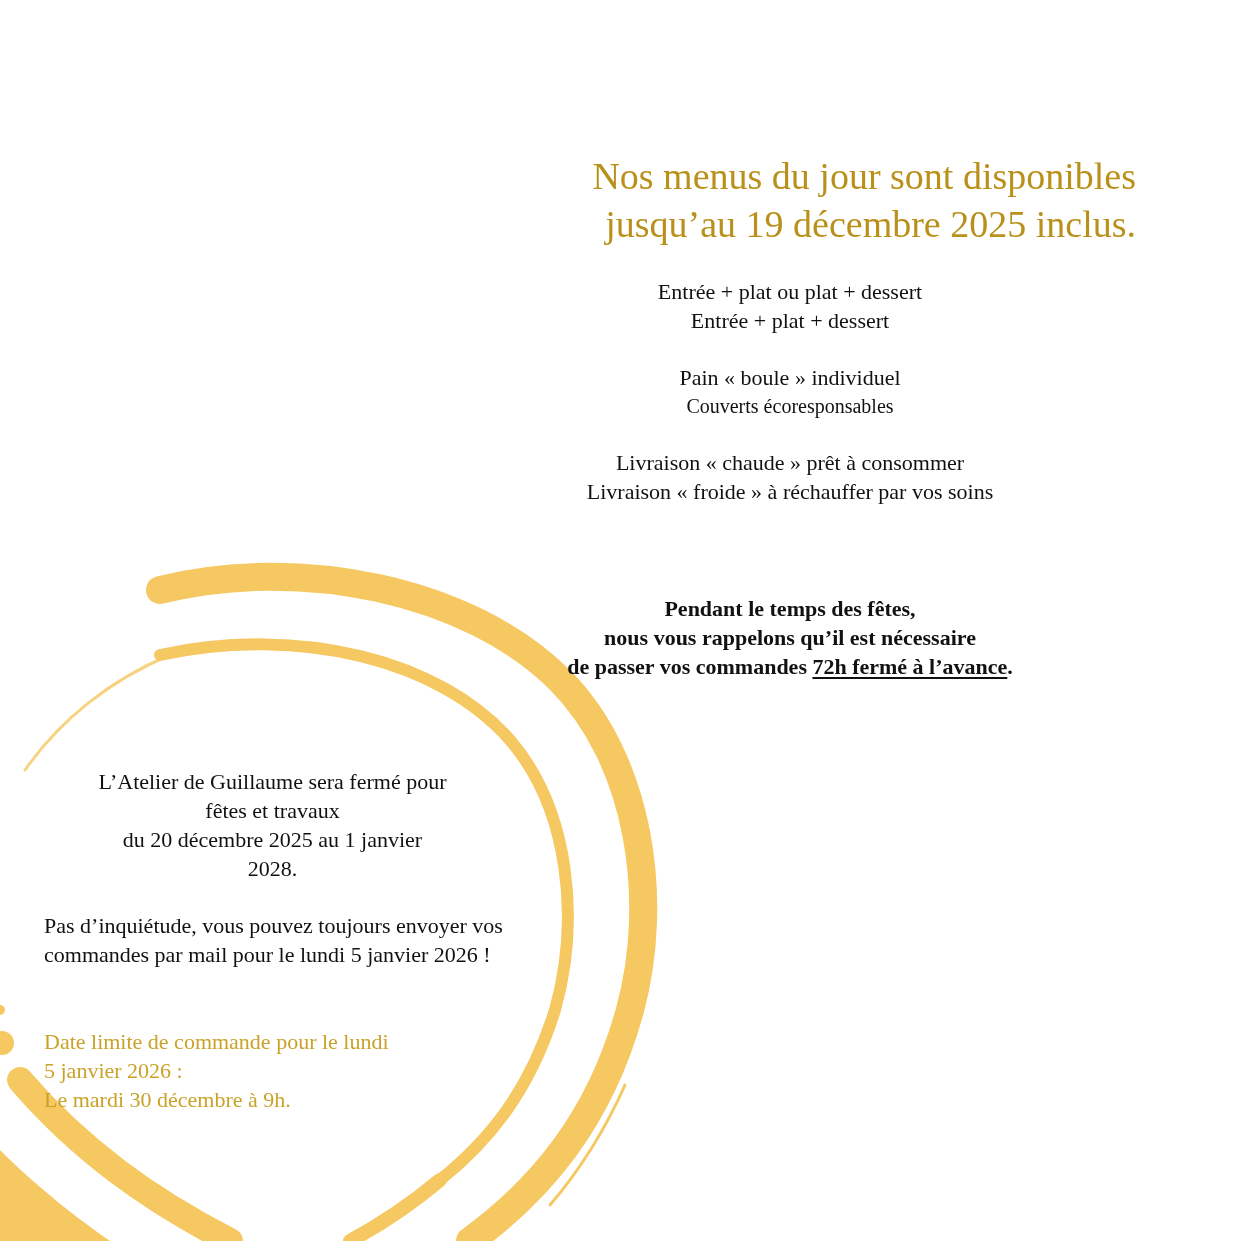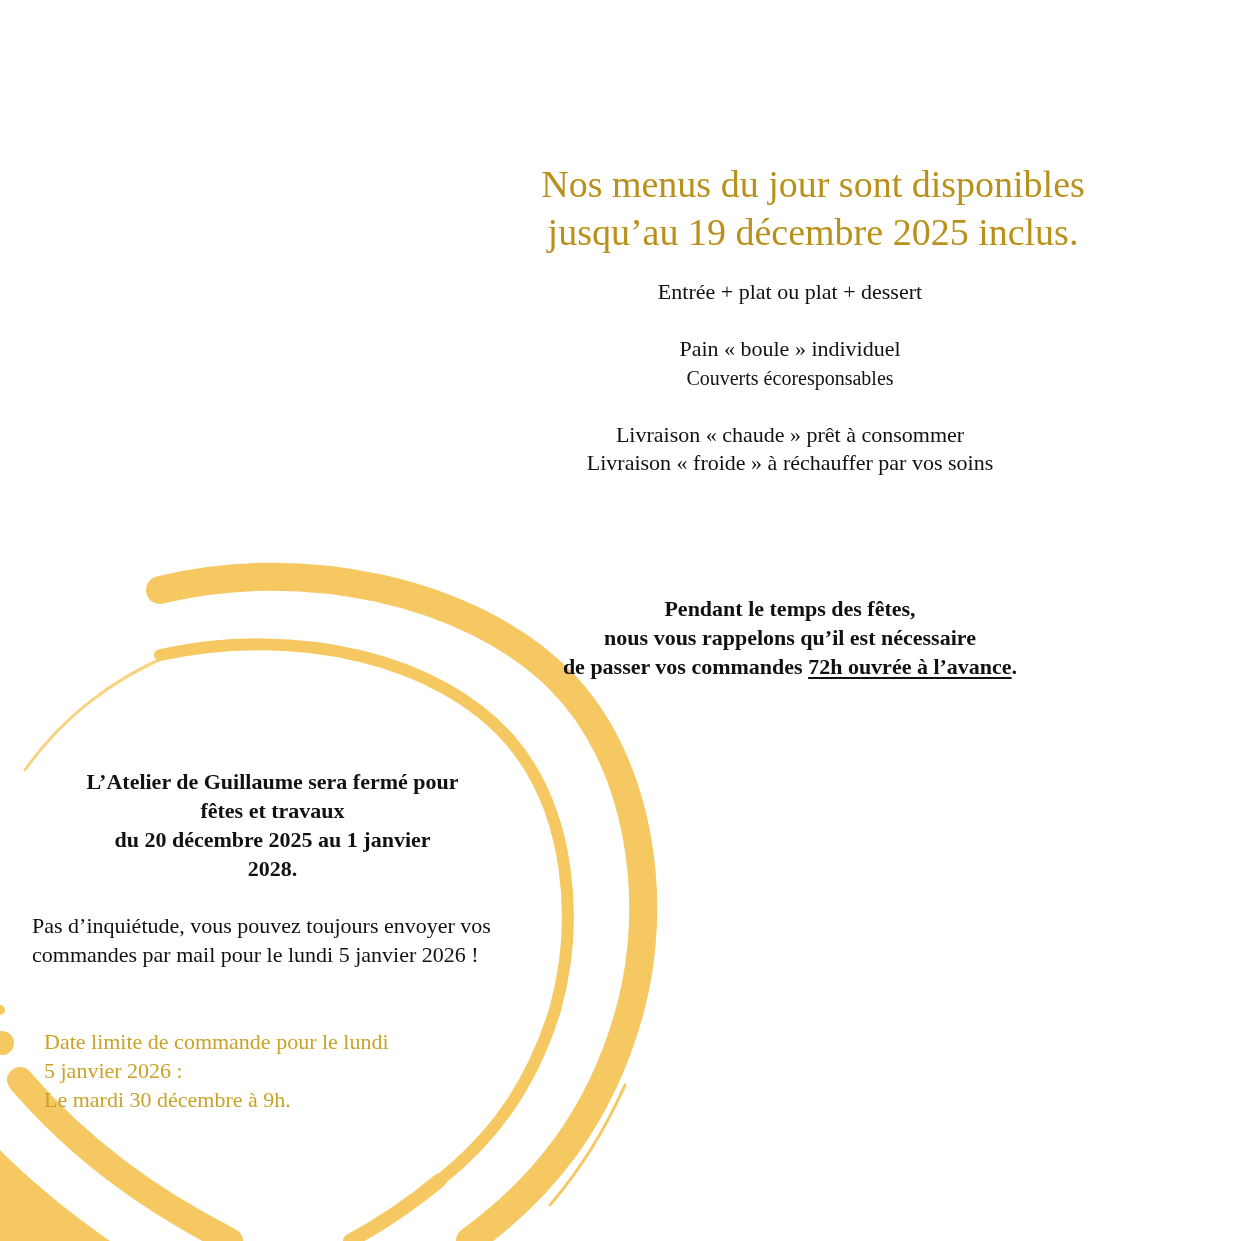--- a/index.html
+++ b/index.html
@@ -1,31 +1,31 @@
 <!DOCTYPE html>
 <html><head>
 <meta charset="utf-8">
 <style>
   html, body { margin: 0; padding: 0; background: #ffffff; }
   body { width: 1241px; height: 1241px; position: relative; overflow: hidden;
          font-family: "Liberation Serif", "DejaVu Serif", serif; color: #111; }
   .rings { position: absolute; left: 0; top: 0; width: 1241px; height: 1241px; }
-  .heading { position: absolute; left: 490px; top: 160px; width: 646px; text-align: center;
+  .heading { position: absolute; left: 490px; top: 152px; width: 646px; text-align: right;
              font-size: 38px; line-height: 48px; color: #B8901A; }
   .heading div { white-space: nowrap; }
   .menu { position: absolute; left: 540px; top: 278px; width: 500px; text-align: center;
           font-size: 22px; line-height: 28.5px; color: #111; }
   .menu .gap { height: 28.5px; }
   .menu .small { font-size: 20px; }
   .reminder { position: absolute; left: 490px; top: 594px; width: 600px; text-align: center;
               font-size: 22px; line-height: 29px; font-weight: bold; color: #111; }
   .reminder u { text-decoration: underline; text-underline-offset: 3px; }
   .closure { position: absolute; left: 40px; top: 767px; width: 465px; text-align: center;
-             font-size: 22px; line-height: 29px; font-weight: bold; color: #111; }
-  .reassure { position: absolute; left: 32px; top: 911px; width: 470px;
+             font-size: 22px; line-height: 29px; font-weight: normal; color: #111; }
+  .reassure { position: absolute; left: 44px; top: 911px; width: 470px;
               font-size: 22px; line-height: 29px; color: #111; }
   .deadline { position: absolute; left: 44px; top: 1027px; width: 470px;
               font-size: 22px; line-height: 29px; font-weight: normal; color: #C9A227; }
 </style>
 </head>
 <body>
 
 <svg class="rings" viewBox="0 0 1241 1241" xmlns="http://www.w3.org/2000/svg">
 
   <path d="M 160 590 C 300 555, 470 590, 560 680 C 640 760, 660 900, 630 1010 C 600 1120, 540 1190, 470 1241" fill="none" stroke="#F5C862" stroke-width="28" stroke-linecap="round"></path>
@@ -41,32 +41,33 @@
   <path d="M 625 1085 C 605 1130, 580 1170, 550 1205" fill="none" stroke="#F5C862" stroke-width="3" stroke-linecap="round"></path>
 </svg>
 
 <div class="heading">
   <div>Nos menus du jour sont disponibles</div>
   <div>jusqu’au 19 décembre 2025 inclus.</div>
 </div>
 
 <div class="menu">
   <div>Entrée + plat ou plat + dessert</div>
+  <div>Entrée + plat + dessert</div>
   <div class="gap"></div>
   <div>Pain « boule » individuel</div>
   <div class="small">Couverts écoresponsables</div>
   <div class="gap"></div>
   <div>Livraison « chaude » prêt à consommer</div>
   <div>Livraison « froide » à réchauffer par vos soins</div>
 </div>
 
 <div class="reminder">
   <div>Pendant le temps des fêtes,</div>
   <div>nous vous rappelons qu’il est nécessaire</div>
-  <div><span>de passer vos commandes </span><u>72h ouvrée à l’avance</u><span>.</span></div>
+  <div><span>de passer vos commandes </span><u>72h fermé à l’avance</u><span>.</span></div>
 </div>
 
 <div class="closure">
   <div>L’Atelier de Guillaume sera fermé pour</div>
   <div>fêtes et travaux</div>
   <div>du 20 décembre 2025 au 1 janvier</div>
   <div>2028.</div>
 </div>
 
 <div class="reassure">Pas d’inquiétude, vous pouvez toujours envoyer vos commandes par mail pour le lundi 5 janvier 2026 !</div>

